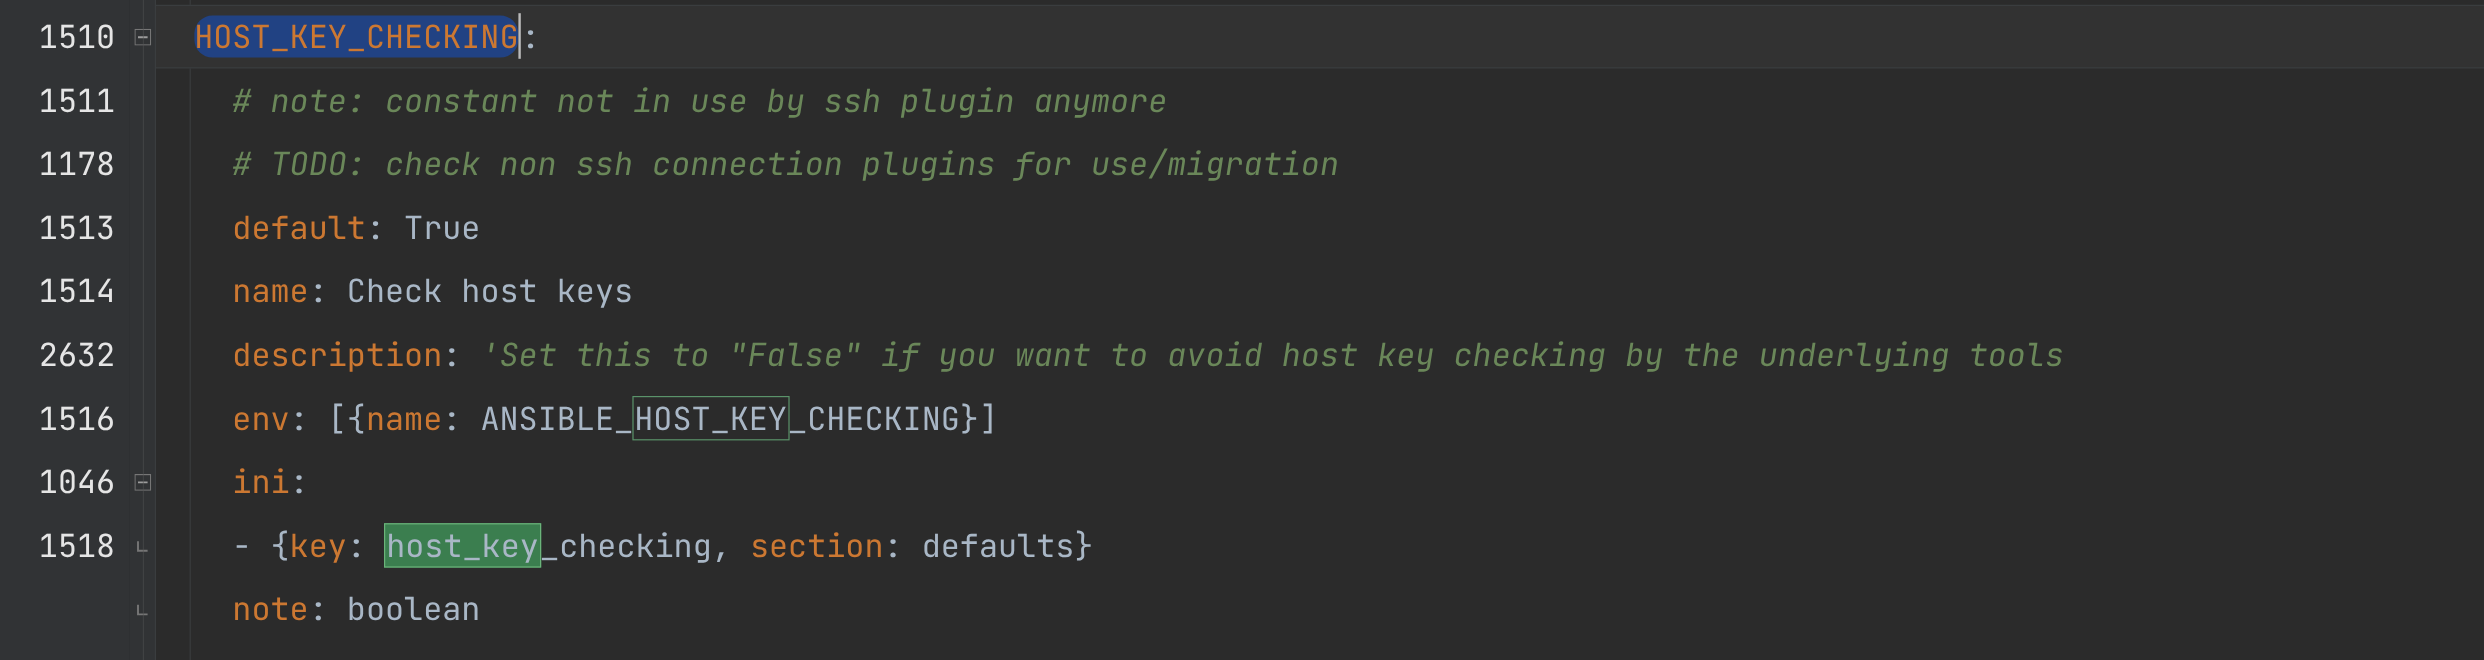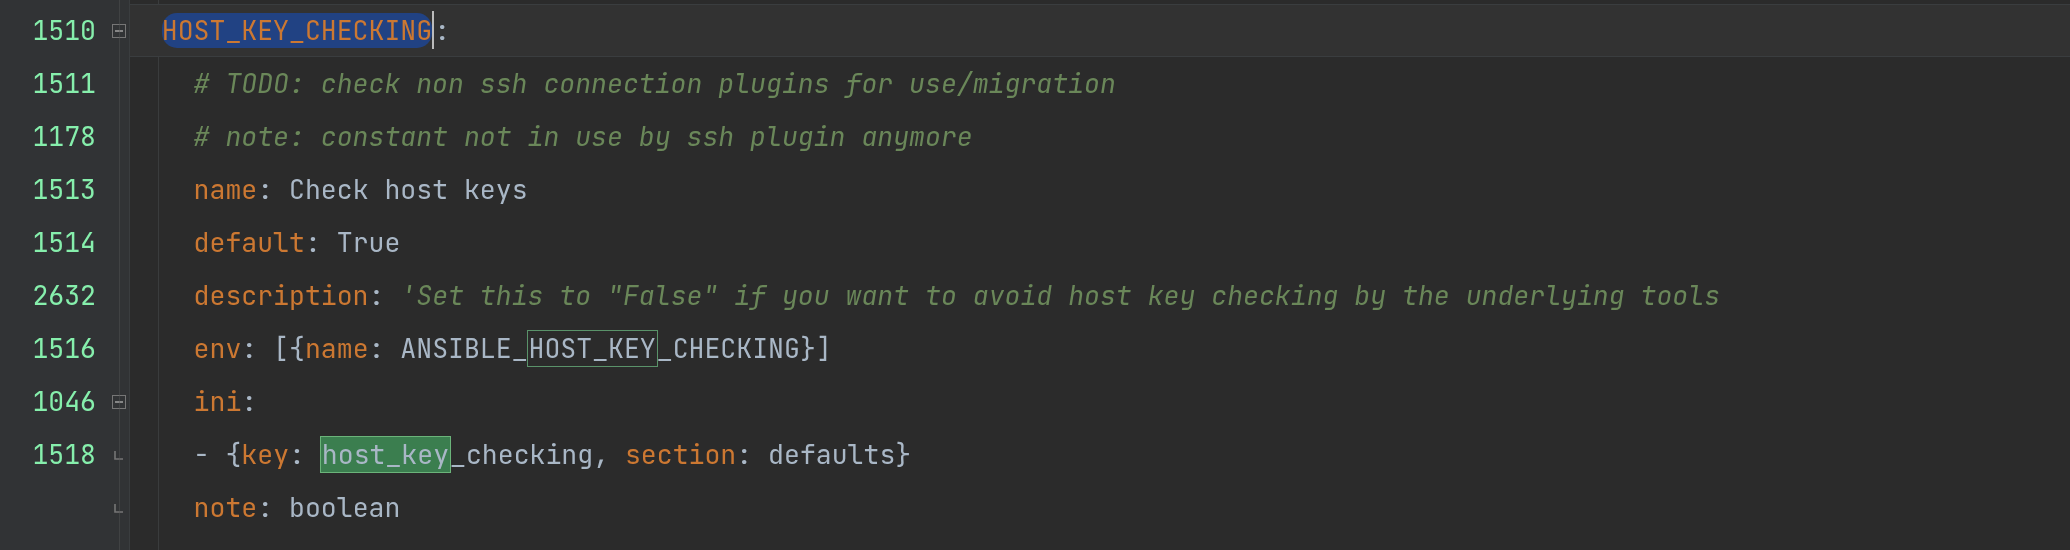--- a/index.html
+++ b/index.html
@@ -1,19 +1,19 @@
 <!DOCTYPE html>
 <html><head>
 <meta charset="utf-8">
 <style>
   * { margin:0; padding:0; box-sizing:border-box; }
   html,body { width:2070px; height:550px; background:#2b2b2b; font-family:"JetBrains Mono","Fira Code","Consolas",monospace; font-size:26.5px; overflow:hidden; }
   .editor { display:flex; width:100%; height:100%; }
   .gutter { width:108px; background:#313335; padding-top:4px; }
-  .gutter .ln { height:53px; line-height:53px; text-align:right; padding-right:12px; color:#86efac; font-variant-numeric:tabular-nums; }
+  .gutter .ln { height:53px; line-height:53px; text-align:right; padding-right:12px; color:#e5e5e5; font-variant-numeric:tabular-nums; }
   .foldcol { width:22px; background:#313335; position:relative; padding-top:4px; border-right:1px solid #3a3d3f; }
   .foldcol .fc { height:53px; display:flex; align-items:center; justify-content:center; }
   .foldcol .fc svg { display:block; }
   .foldline { position:absolute; left:11px; top:0; bottom:0; width:1px; background:#555555; opacity:.45; }
   .code { flex:1; padding-top:4px; position:relative; }
   .code .row { height:53px; line-height:53px; white-space:pre; padding-left:0; position:relative; }
   .row.current { background:#323232; }
   .row.current::after { content:""; position:absolute; left:0; right:0; top:0; bottom:0; border-top:1px solid #3a3d3f; border-bottom:1px solid #3a3d3f; pointer-events:none; }
   .guide { position:absolute; top:0; bottom:0; width:1px; background:#4a4d4f; opacity:.5; }
   .g1 { left:28px; }
@@ -74,27 +74,27 @@
           <path d="M3 3 L3 11 L11 11" fill="none" stroke="#767676" stroke-width="1.6"></path>
         </svg>
     </div>
   </div>
 
   <div class="code">
     <div class="guide g1"></div>
 
     <div class="row current"><span class="plain">  </span><span class="key selblue">HOST_KEY_CHECKING</span><span class="caret"></span><span class="punct">:</span></div>
 
+    <div class="row"><span class="plain">    </span><span class="cmt"># note: constant not in use by ssh plugin anymore</span></div>
+
     <div class="row"><span class="plain">    </span><span class="cmt"># TODO: check non ssh connection plugins for use/migration</span></div>
 
-    <div class="row"><span class="plain">    </span><span class="cmt"># note: constant not in use by ssh plugin anymore</span></div>
+    <div class="row"><span class="plain">    </span><span class="key">default</span><span class="punct">: </span><span class="plain">True</span></div>
 
     <div class="row"><span class="plain">    </span><span class="key">name</span><span class="punct">: </span><span class="plain">Check host keys</span></div>
-
-    <div class="row"><span class="plain">    </span><span class="key">default</span><span class="punct">: </span><span class="plain">True</span></div>
 
     <div class="row"><span class="plain">    </span><span class="key">description</span><span class="punct">: </span><span class="str">'Set this to "False" if you want to avoid host key checking by the underlying tools </span></div>
 
     <div class="row"><span class="plain">    </span><span class="key">env</span><span class="punct">: </span><span class="plain">[{</span><span class="key">name</span><span class="punct">: </span><span class="plain">ANSIBLE_</span><span class="plain hl-weak">HOST_KEY</span><span class="plain">_CHECKING</span><span class="plain">}]</span></div>
 
     <div class="row"><span class="plain">    </span><span class="key">ini</span><span class="punct">:</span></div>
 
     <div class="row"><span class="plain">    </span><span class="plain">- </span><span class="plain">{</span><span class="key">key</span><span class="punct">: </span><span class="plain hl-strong">host_key</span><span class="plain">_checking</span><span class="plain">, </span><span class="key">section</span><span class="punct">: </span><span class="plain">defaults</span><span class="plain">}</span></div>
 
     <div class="row"><span class="plain">    </span><span class="key">note</span><span class="punct">: </span><span class="plain">boolean</span></div>

